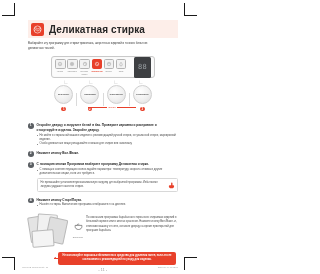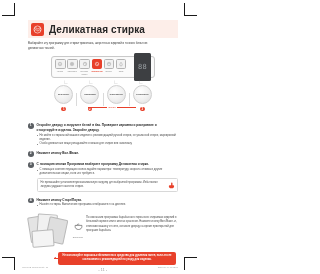--- a/index.html
+++ b/index.html
@@ -50,21 +50,21 @@
              display:flex;align-items:center;padding:0 3px;box-sizing:border-box;
              box-shadow:inset 0 0 2px rgba(0,0,0,.04);}
   .prog-row{display:flex;gap:2.2px;align-items:flex-start;flex:1;}
   .prog{width:10px;text-align:center;}
   .prog-ic{width:8.5px;height:8.5px;margin:0 auto;border:0.7px solid #b4b4b4;border-radius:1.6px;
            background:#f2f2f2;display:flex;align-items:center;justify-content:center;}
   .prog.active .prog-ic{background:#e8402a;border-color:#e8402a;}
   .prog-ic svg{display:block;}
   .prog-lb{font-size:1.9px;line-height:1.25;color:#8a8a8a;margin-top:0.8px;}
   .prog.active .prog-lb{color:#e8402a;font-weight:bold;}
-  .display{width:17px;height:28px;background:#3d3f42;border-radius:1.5px;margin-left:2px;
+  .display{width:17px;height:21px;background:#3d3f42;border-radius:1.5px;margin-left:2px;
            display:flex;align-items:center;justify-content:center;flex:none;}
   .display span{font-family:"DejaVu Sans Mono","Liberation Mono",monospace;font-size:7px;
                 color:#9aa0a4;letter-spacing:.4px;line-height:1;}
 
   .ticks{display:flex;margin-top:2px;padding:0 2px;}
   .tick{flex:1;display:flex;justify-content:center;}
   .tick svg{display:block;opacity:.55;}
 
   .btn-row{display:flex;margin-top:1px;align-items:flex-start;}
   .btncell{flex:1;display:flex;flex-direction:column;align-items:center;position:relative;}

